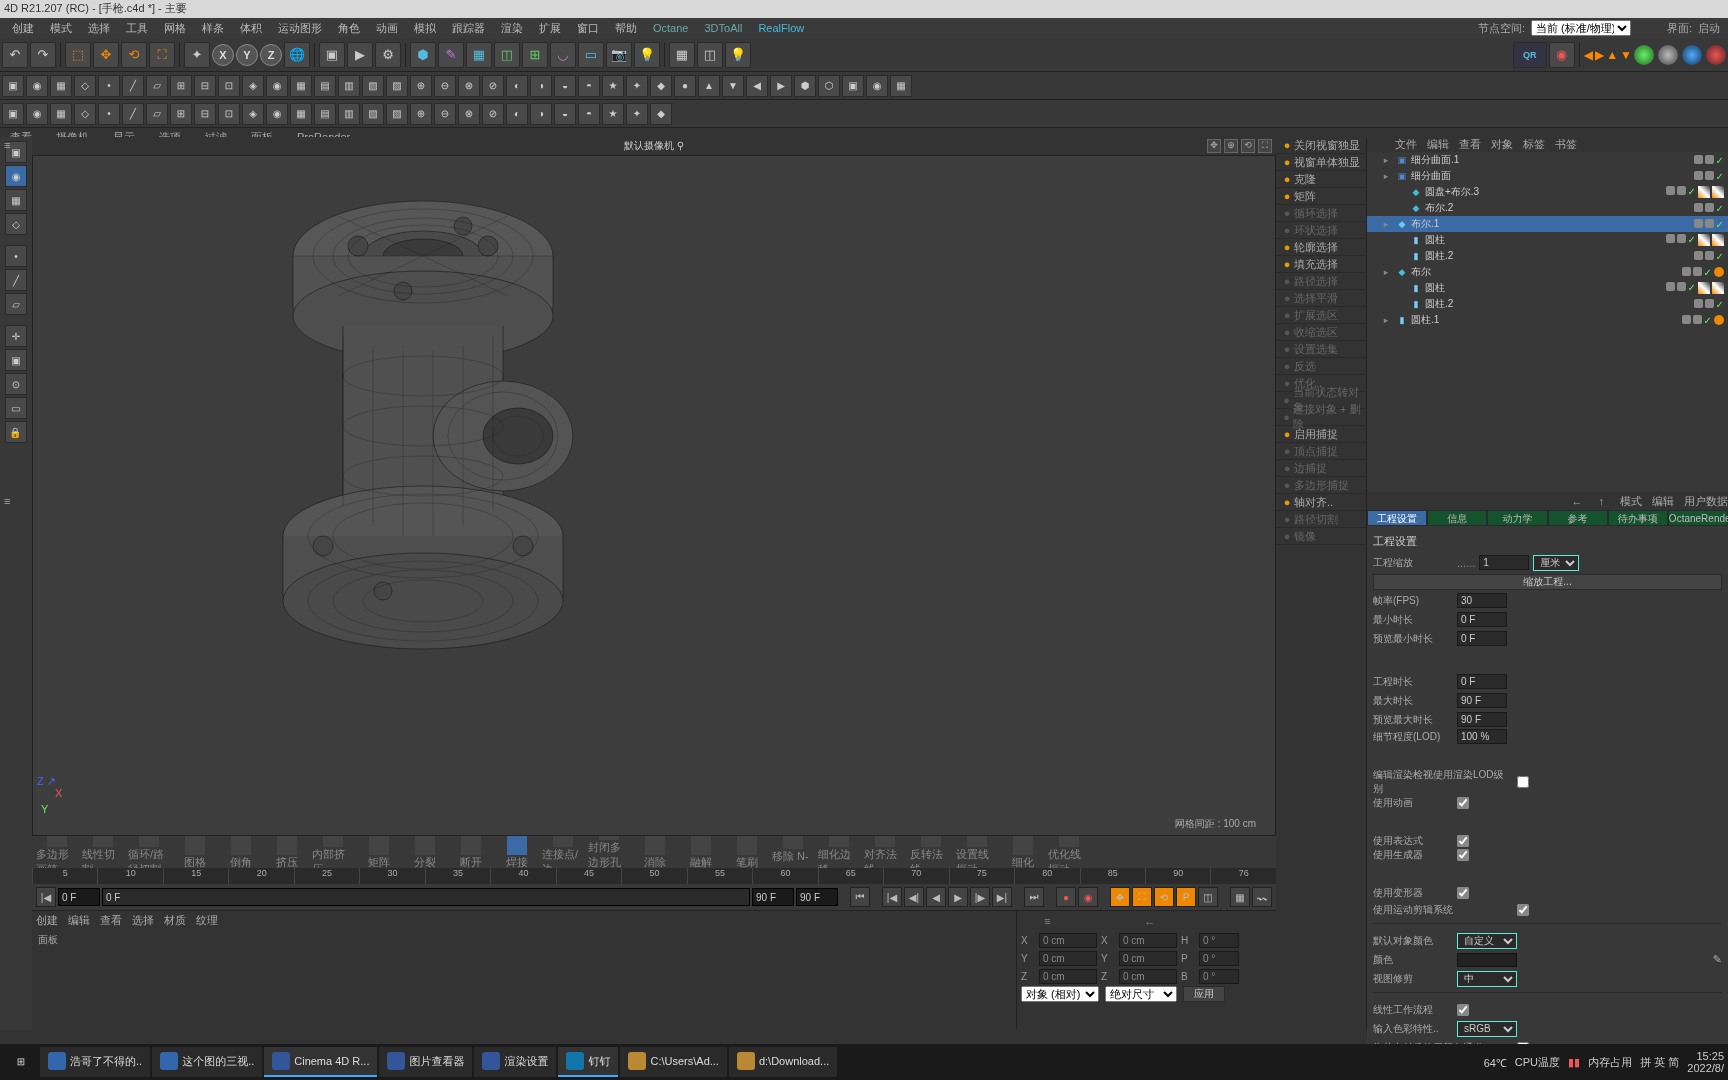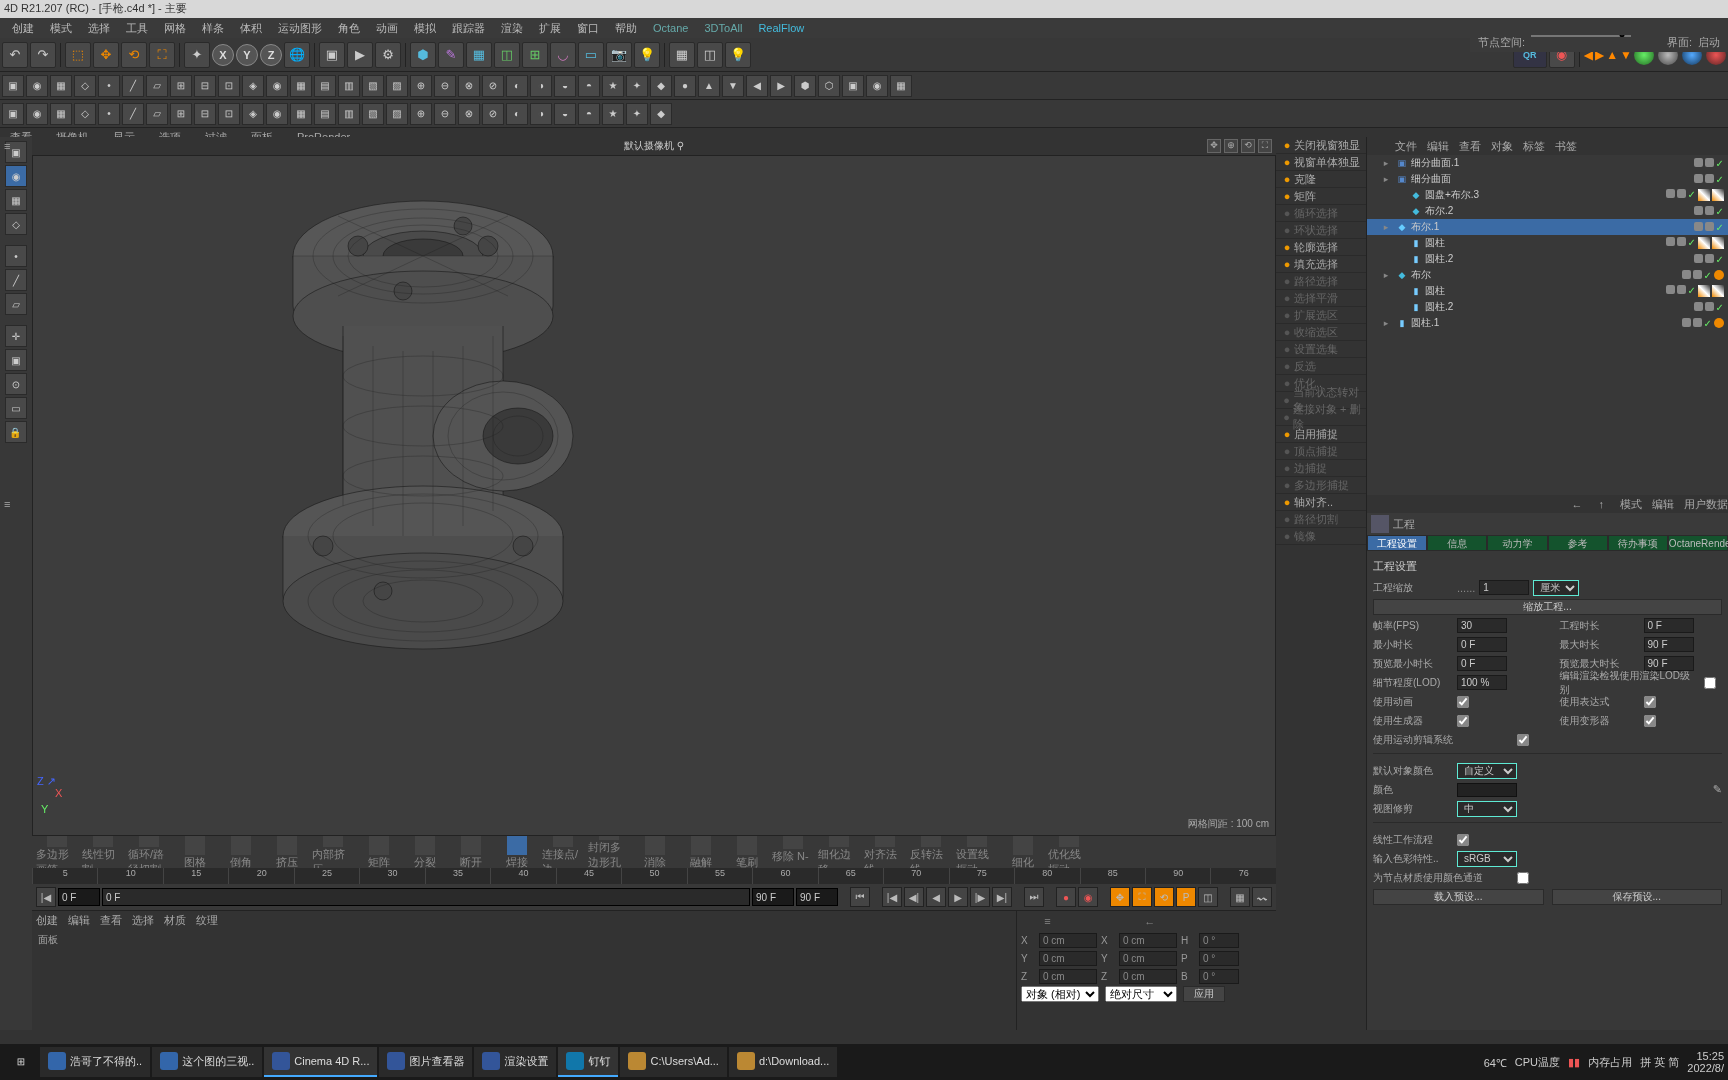--- a/index.html
+++ b/index.html
@@ -23,21 +23,21 @@
 .viewport-wrap { flex: 1; background: #333; position: relative; display: flex; flex-direction: column; }
 .viewport { flex: 1; background: #3d3d3d; position: relative; border: 1px solid #222; }
 .viewport-topbar { height: 18px; background: #333; position: relative; }
 .viewport-camera-label { position: absolute; left: 50%; transform: translateX(-50%); top: 2px; color: #ccc; font-size: 10px; }
 .viewport-icons { position: absolute; right: 4px; top: 2px; display: flex; gap: 3px; }
 .viewport-icons span { width: 14px; height: 14px; background: #444; border: 1px solid #666; font-size: 9px; text-align: center; }
 .axes { position: absolute; left: 4px; bottom: 20px; width: 40px; height: 40px; }
 .axes .z { color: #46f; position: absolute; left: 0; top: 0; }
 .axes .y { color: #6e6; position: absolute; left: 4px; bottom: 0; }
 .axes .x { color: #e55; position: absolute; left: 18px; top: 12px; }
-.gridinfo { position: absolute; right: 6px; bottom: 4px; color: #aaa; font-size: 10px; }
+.gridinfo { position: absolute; right: 19px; bottom: 4px; color: #aaa; font-size: 10px; }
 .viewport svg.model { position: absolute; left: 200px; top: 20px; }
 .right-tools-col { width: 90px; background: #333; display: flex; flex-direction: column; }
 .right-tools-col .rtitem { height: 17px; display: flex; align-items: center; padding-left: 4px; color: #aaa; font-size: 10px; border-bottom: 1px solid #2a2a2a; }
 .right-tools-col .rtitem.hl { background: #333; }
 .right-tools-col .rtitem.dim { color: #666; }
 .right-panels { width: 362px; background: #333; display: flex; flex-direction: column; border-left: 1px solid #222; }
 .obj-menu { height: 18px; background: #333; display: flex; align-items: center; gap: 10px; padding-left: 28px; color: #aaa; }
 .obj-tree { flex: 0 0 340px; background: #383838; overflow: auto; }
 .tree-row { display: flex; align-items: center; height: 16px; padding-left: 2px; }
 .tree-row .indent { display: inline-block; }
@@ -58,41 +58,41 @@
 .attr-body { padding: 4px 6px; flex: 1; overflow: auto; }
 .attr-group-title { font-size: 11px; color: #ccc; margin: 4px 0; }
 .attr-row { display: flex; align-items: center; height: 19px; gap: 4px; }
 .attr-row .albl { width: 80px; color: #aaa; font-size: 10px; text-align: left; }
 .attr-row .albl.long { width: 140px; }
 .attr-row .ainput { background: #2a2a2a; border: 1px solid #1a1a1a; color: #ccc; height: 15px; padding: 0 3px; font-size: 10px; width: 50px; }
 .attr-row .aselect { background: #2a2a2a; border: 1px solid #5eead4; color: #ccc; height: 16px; font-size: 10px; padding: 0 2px; }
 .attr-row .achk { width: 12px; height: 12px; accent-color: #888; }
 .attr-btn { background: #444; border: 1px solid #2a2a2a; color: #ccc; font-size: 10px; height: 16px; padding: 0 10px; }
 .attr-wide-btn { flex: 1; }
-.attr-two-col { display: flex; gap: 24px; }
+.attr-two-col { display: flex; gap: 24px; flex-direction: column; }
 .attr-two-col > div { flex: 1; }
 .tool-row-bottom { height: 32px; display: flex; align-items: center; gap: 4px; padding: 0 4px; background: #383838; }
 .tool-row-bottom .titem { display: flex; flex-direction: column; align-items: center; width: 42px; color: #888; font-size: 9px; }
 .tool-row-bottom .titem .ticon { width: 20px; height: 20px; background: #444; }
 .timeline-ruler { height: 16px; background: #2a2a2a; position: relative; display: flex; }
 .timeline-ruler .tick { flex: 1; text-align: center; font-size: 9px; color: #aaa; border-left: 1px solid #444; }
 .timeline-controls { height: 26px; background: #383838; display: flex; align-items: center; gap: 2px; padding: 0 4px; }
 .timeline-controls .tcinput { background: #1a1a1a; color: #ccc; border: 1px solid #000; width: 42px; height: 18px; font-size: 10px; padding: 0 3px; }
 .timeline-controls .tcbtn { width: 20px; height: 20px; background: #444; border: 1px solid #222; display: inline-flex; align-items: center; justify-content: center; color: #bbb; font-size: 10px; }
 .mat-menu { height: 18px; display: flex; gap: 10px; padding-left: 4px; align-items: center; color: #aaa; }
 .mat-right-coords { width: 260px; background: #333; border-left: 1px solid #222; padding: 4px; }
 .coord-row { display: flex; align-items: center; height: 18px; gap: 4px; }
 .coord-row .clbl { width: 14px; color: #999; font-size: 10px; }
 .coord-row .cinput { background: #2a2a2a; border: 1px solid #1a1a1a; color: #888; width: 58px; height: 15px; font-size: 10px; padding: 0 3px; }
 .taskbar { position: absolute; left: 0; right: 0; bottom: 0; height: 36px; background: #1a1a1a; display: flex; align-items: center; gap: 2px; padding: 0 4px; }
 .taskbar .tbitem { height: 30px; background: #2a2a2a; display: flex; align-items: center; padding: 0 8px; color: #ddd; font-size: 10px; gap: 4px; border-bottom: 2px solid transparent; }
 .taskbar .tbitem.active { border-bottom-color: #4af; background: #333; }
 .taskbar .ticon { width: 18px; height: 18px; background: #369; border-radius: 3px; }
 .taskbar .tray { margin-left: auto; display: flex; align-items: center; gap: 8px; color: #ccc; font-size: 10px; }
-.node-space-bar { position: absolute; right: 0; top: 18px; height: 20px; background: #3a3a3a; display: flex; padding: 17px 8px; gap: 6px; color: #aaa; font-size: 10px; }
+.node-space-bar { position: absolute; right: 0; top: 18px; height: 20px; background: #3a3a3a; display: flex; align-items: center; padding: 0 8px; gap: 6px; color: #aaa; font-size: 10px; }
 .divider-v { width: 1px; height: 24px; background: #222; margin: 0 2px; }
 .render-globes { display: flex; gap: 4px; align-items: center; }
 .render-globes .globe { width: 20px; height: 20px; border-radius: 50%; }
 .arrows-set { display: flex; gap: 2px; }
 .arrows-set span { color: #f80; font-size: 12px; }
 .xyz-badges span { width: 22px; height: 22px; border-radius: 50%; background: #555; display: inline-flex; align-items: center; justify-content: center; color: #ddd; font-weight: bold; border: 1px solid #888; }
 .sep { width: 8px; }
 </style>
 </head>
 <body>
@@ -794,24 +794,20 @@
 
     <div class="attr-panel">
       <div class="attr-menu" id="attrmenu">
         <span style="position:absolute;left:4px">≡</span>
         <span style="margin-left:auto;margin-right:6px">←</span>
         <span style="margin-right:6px">↑</span>
       <span>模式</span>
           <span>编辑</span>
           <span>用户数据</span>
         </div>
-      <div class="attr-title-row">
-        <span class="gear"></span>
-        <span>工程</span>
-      </div>
       <div class="attr-tabs" id="attrtabs">
           <div class="atab active">工程设置</div>
           <div class="atab">信息</div>
           <div class="atab">动力学</div>
           <div class="atab">参考</div>
           <div class="atab">待办事项</div>
           <div class="atab">OctaneRender</div>
         </div>
       <div class="attr-body">
         <div class="attr-group-title">工程设置</div>

